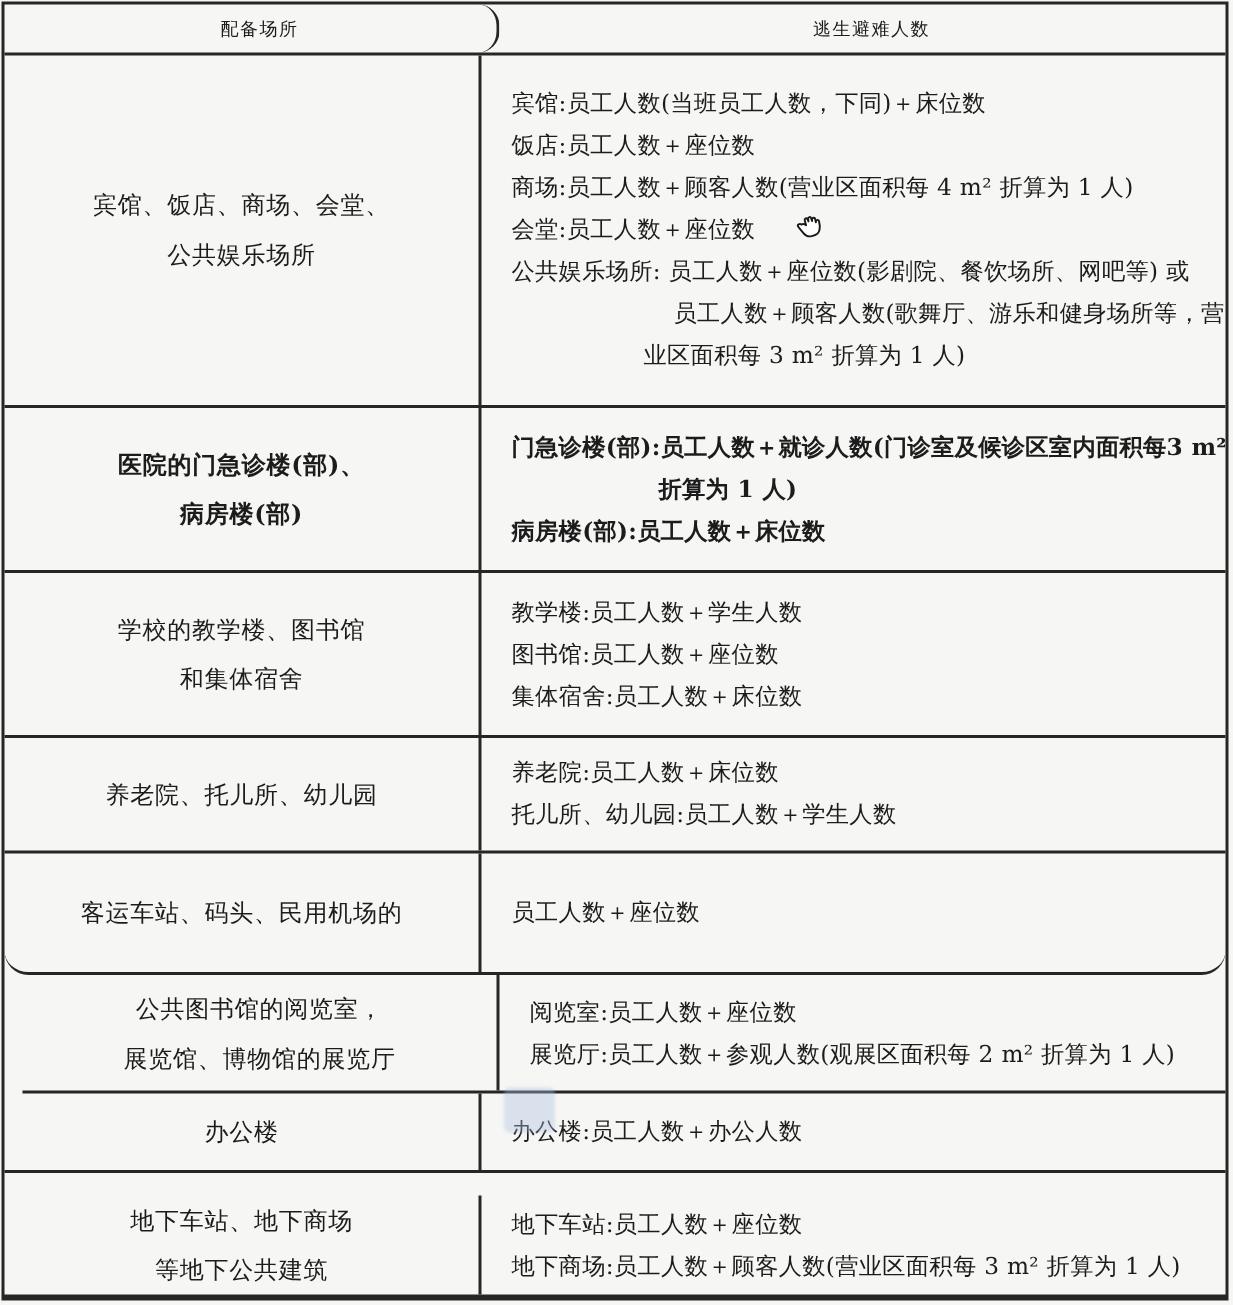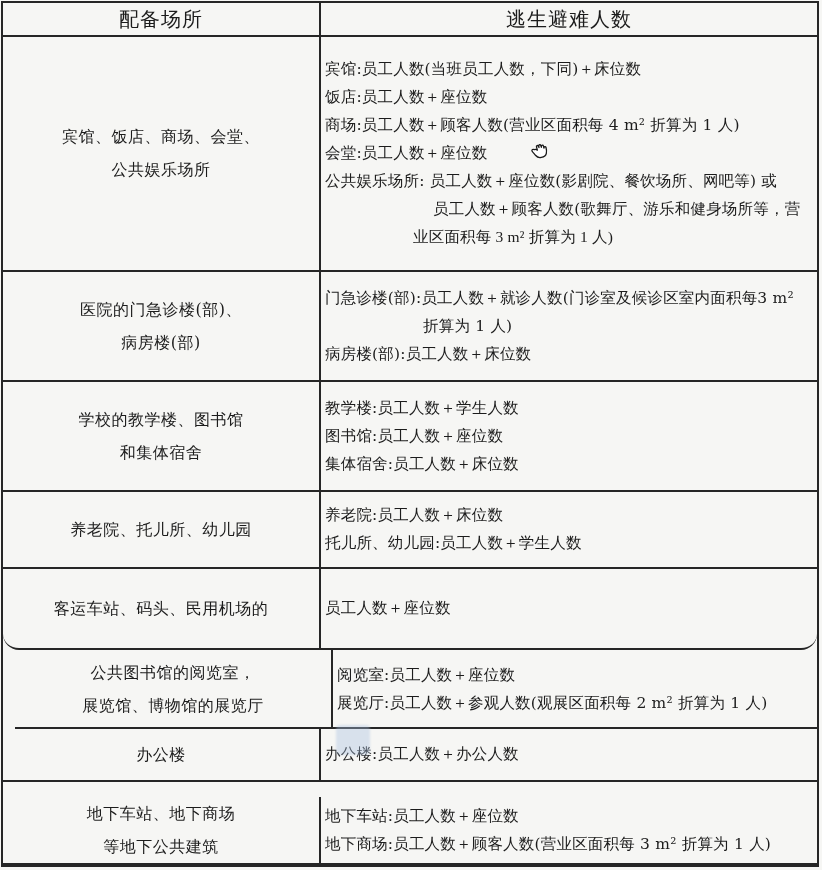--- a/index.html
+++ b/index.html
@@ -33,47 +33,48 @@
     width:316px;min-width:316px;
     border-right:2px solid #262626;
     display:flex;flex-direction:column;
     justify-content:center;align-items:center;
     text-align:center;
   }
   .cell-r{
     flex:1;
     display:flex;flex-direction:column;
     justify-content:center;
-    padding-left:4px;
+    padding-left:20px;
     overflow:hidden;
   }
   .hcell{
     display:flex;align-items:center;justify-content:center;
-    font-size:20px;letter-spacing:1px;
-    padding-left:0;
+    font-size:12px;letter-spacing:1px;
+    padding-left:12px;
+    border-radius:14px;
   }
   .lline{
     font-size:16px;
     line-height:33px;
     letter-spacing:0.5px;
     white-space:nowrap;
   }
   .rline{
     font-size:15.5px;
     line-height:28px;
     white-space:nowrap;
     letter-spacing:0.2px;
   }
   .ind-a{padding-left:108px;}
-  .ind-b{padding-left:88px;font-family:Liberation Serif, serif;}
+  .ind-b{padding-left:88px;}
   .ind-c{padding-left:98px;}
   
   .h-head{height:33px;}
   .h-r1{height:236px;}
-  .h-r2{height:110px;}
+  .h-r2{height:110px;font-weight:bold;}
   .h-r3{height:110px;}
   .h-r4{height:76px;justify-content:space-between;}
   .h-r5{height:81px;border-radius:16px;}
   .h-r6{height:78px;margin-left:12px;}
   .h-r7{height:52px;}
   
   .hand-cursor{
     position:absolute;left:526px;top:135px;
     width:28px;height:28px;
     pointer-events:none;

